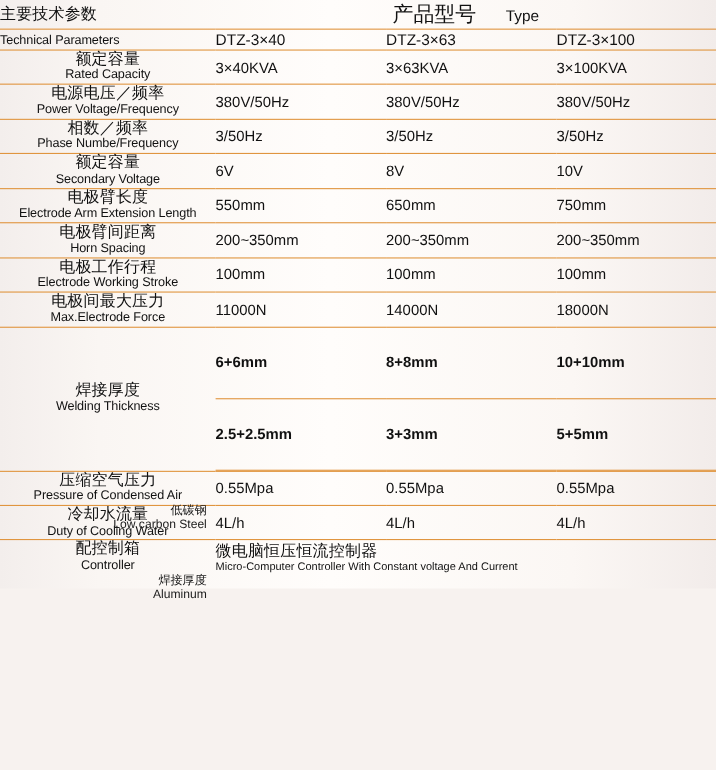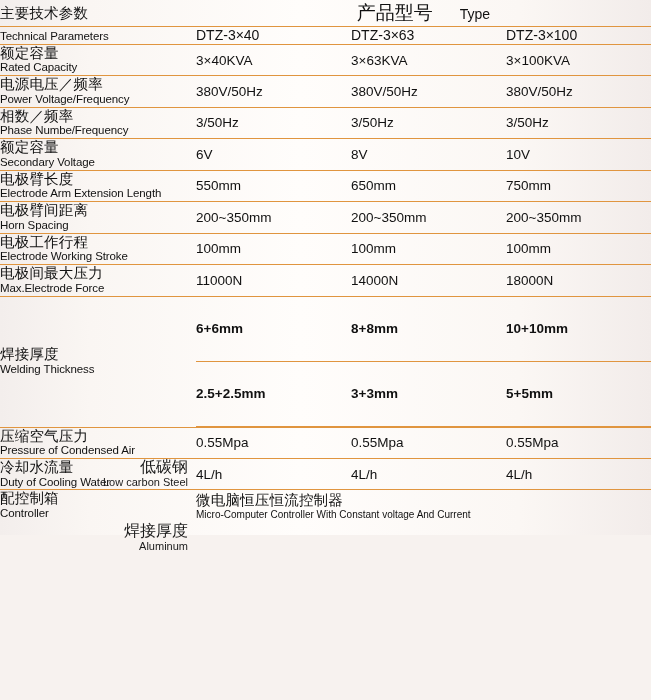--- a/index.html
+++ b/index.html
@@ -39,20 +39,21 @@
   }
   tr.last-row td { border-bottom: none; }
 
   .col-param { width: 196px; }
   .col-v1 { width: 155px; }
   .col-v2 { width: 155px; }
   .col-v3 { width: 145px; }
 
   .param-cell {
     padding: 5px 0 5px 8px;
+    text-align: center;
   }
   .cn {
     font-size: 14.5px;
     line-height: 1.15;
     color: #111;
     letter-spacing: 0.2px;
   }
   .en {
     font-size: 11.5px;
     line-height: 1.2;
@@ -79,21 +80,21 @@
     padding: 4px 0 0 0;
     text-align: center;
   }
   .hdr-model {
     padding: 0 0 6px 8px;
     font-size: 14px;
     color: #111;
     white-space: nowrap;
   }
   .hdr-top-row td { border-bottom: none; }
-  .sub-cn { font-size: 16px; line-height: 1.15; }
+  .sub-cn { font-size: 11px; line-height: 1.15; }
   .sub-en { font-size: 11px; line-height: 1.2; }
 
   .group-label {
     padding-left: 8px;
   }
   .inner-tbl {
     width: 100%;
     border-collapse: collapse;
     table-layout: fixed;
     font-weight: bold;

